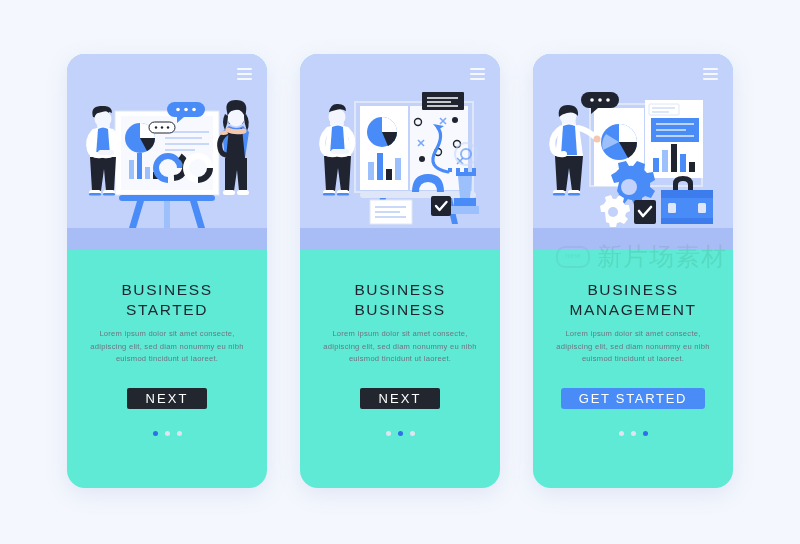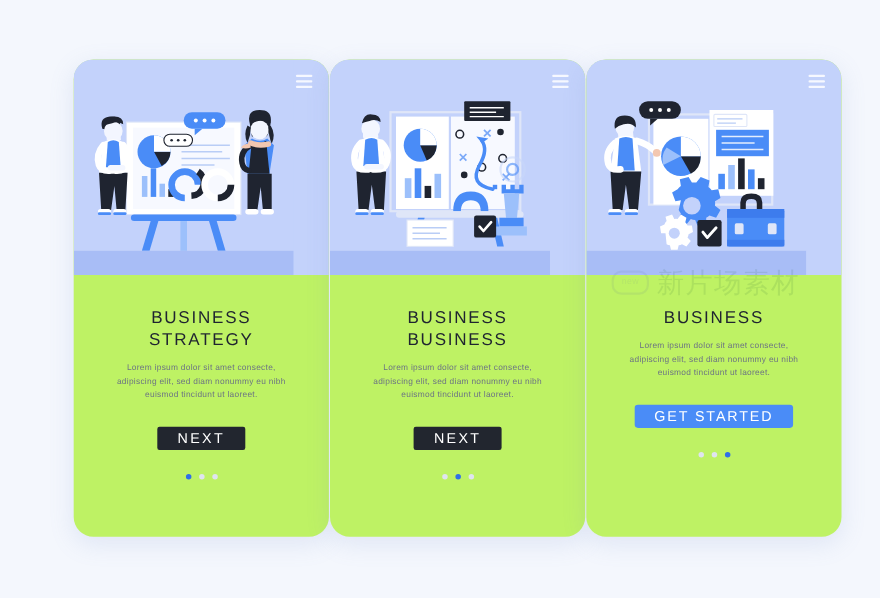--- a/index.html
+++ b/index.html
@@ -6,22 +6,22 @@
   body{
     width:800px;height:544px;overflow:hidden;
     background:#f4f7fd;
     font-family:"Liberation Sans", sans-serif;
     position:relative;
   }
   .stage{position:absolute;inset:0;}
 
   
   .card{
-    position:absolute;top:54px;width:232px;height:434px;
-    background:#bef264;border-radius:18px;overflow:hidden;
+    position:absolute;top:54px;width:200px;height:434px;
+    background:#5eead4;border-radius:18px;overflow:hidden;
     box-shadow:0 6px 22px rgba(120,145,200,.16);
   }
   .card.c1{left:67px;}
   .card.c2{left:300px;}
   .card.c3{left:533px;}
 
   .hero{position:relative;width:100%;height:196px;background:#c3d2fb;overflow:hidden;}
   .hamburger{position:absolute;top:14px;right:15px;width:15px;display:flex;flex-direction:column;gap:3px;}
   .hamburger i{display:block;height:2px;background:#ffffff;opacity:.85;border-radius:1px;}
 
@@ -152,21 +152,21 @@
       </svg>
       <div class="hamburger">
           <i></i>
           <i></i>
           <i></i>
         </div>
     </div>
     <div class="body">
       <h2 class="title">
         <span>BUSINESS</span><br>
-        <span>STRATEGY</span>
+        <span>STARTED</span>
       </h2>
       <p class="desc">Lorem ipsum dolor sit amet consecte, adipiscing elit, sed diam nonummy eu nibh euismod tincidunt ut laoreet.</p>
       <button class="btn dark">NEXT</button>
       <div class="dots">
         <span class="dot on"></span>
         <span class="dot"></span>
         <span class="dot"></span>
       </div>
     </div>
   </div>
@@ -377,20 +377,21 @@
       </svg>
       <div class="hamburger">
           <i></i>
           <i></i>
           <i></i>
         </div>
     </div>
     <div class="body">
       <h2 class="title">
         <span>BUSINESS</span><br>
+        <span>MANAGEMENT</span>
       </h2>
       <p class="desc">Lorem ipsum dolor sit amet consecte, adipiscing elit, sed diam nonummy eu nibh euismod tincidunt ut laoreet.</p>
       <button class="btn blue">GET STARTED</button>
       <div class="dots">
         <span class="dot"></span>
         <span class="dot"></span>
         <span class="dot on"></span>
       </div>
     </div>
   </div>

